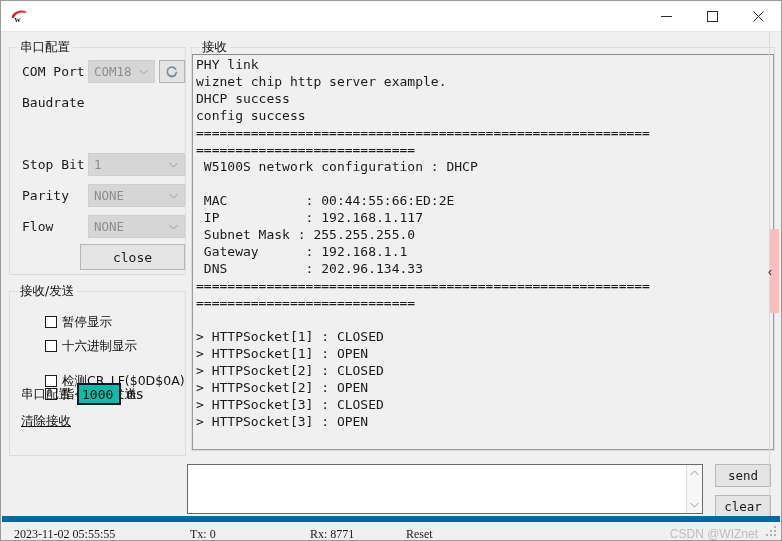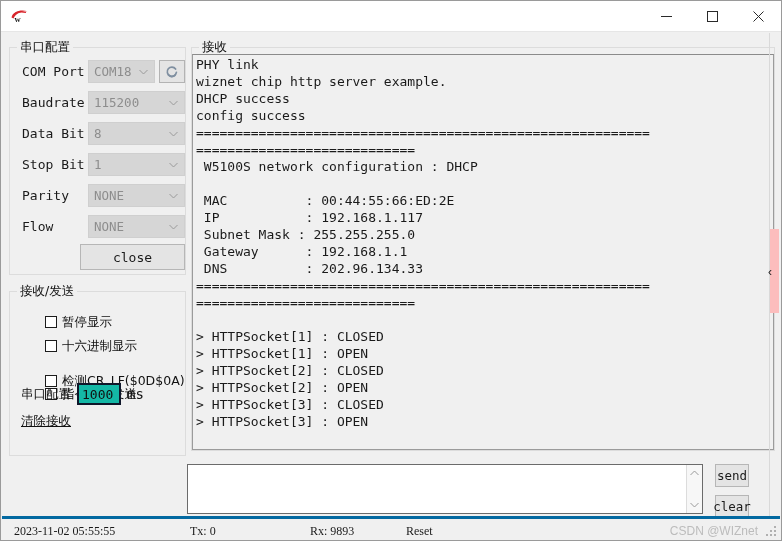--- a/index.html
+++ b/index.html
@@ -275,21 +275,21 @@
     align-items: center;
     justify-content: center;
     color: #9a9a9a;
   }
   .sb-arrow.up { top: 0; }
   .sb-arrow.dn { bottom: 0; }
 
   .side-btn {
     position: absolute;
     left: 714px;
-    width: 34px;
+    width: 56px;
     height: 23px;
     background: #e4e4e4;
     border: 1px solid #b6b6b6;
     box-sizing: border-box;
     font-size: 12.5px;
     font-family: "DejaVu Sans Mono", monospace;
     color: #1a1a1a;
     display: flex;
     align-items: center;
     justify-content: center;
@@ -298,21 +298,21 @@
   #btn-clear { top: 494px; }
 
   
   #statusbar {
     position: absolute;
     left: 1px;
     bottom: 0;
     width: 778px;
     height: 24px;
     background: #f0f0f0;
-    border-top: 3px solid #0369a1;
+    border-top: 6px solid #0369a1;
     box-sizing: border-box;
   }
   .status-item {
     position: absolute;
     top: 5px;
     font-size: 12px;
     font-family: "Liberation Serif", serif;
     color: #1a1a1a;
     white-space: nowrap;
   }
@@ -419,37 +419,22 @@
       <div class="refresh-btn">
         <svg width="14" height="14" viewBox="0 0 14 14">
           <path d="M10.6 4.0 A4.6 4.6 0 1 0 11.4 7.4" fill="none" stroke="#7f8fa0" stroke-width="1.7" stroke-linecap="round"></path>
           <path d="M3.4 10.0 A4.6 4.6 0 0 0 10.0 10.4" fill="none" stroke="#7f8fa0" stroke-width="1.7" stroke-linecap="round"></path>
         </svg>
       </div>
     </div>
 
     <div class="form-row" style="top:43px;">
       <span class="form-label">Baudrate</span>
-      <div class="combo combo-wide">
-        <span>115200</span>
-        <svg class="chev" viewBox="0 0 9 6">
-          <path d="M0.5 1 L4.5 5 L8.5 1" fill="none" stroke="#9a9a9a" stroke-width="1"></path>
-        </svg>
-      </div>
-    </div>
-
-    <div class="form-row" style="top:74px;">
-      <span class="form-label">Data Bit</span>
-      <div class="combo combo-wide">
-        <span>8</span>
-        <svg class="chev" viewBox="0 0 9 6">
-          <path d="M0.5 1 L4.5 5 L8.5 1" fill="none" stroke="#9a9a9a" stroke-width="1"></path>
-        </svg>
-      </div>
-    </div>
+    </div>
+
 
     <div class="form-row" style="top:105px;">
       <span class="form-label">Stop Bit</span>
       <div class="combo combo-wide">
         <span>1</span>
         <svg class="chev" viewBox="0 0 9 6">
           <path d="M0.5 1 L4.5 5 L8.5 1" fill="none" stroke="#9a9a9a" stroke-width="1"></path>
         </svg>
       </div>
     </div>
@@ -555,21 +540,21 @@
   <div class="side-btn" id="btn-send">send</div>
   <div class="side-btn" id="btn-clear">clear</div>
 
   <div id="edge-rail"></div>
   <div id="edge-marker"></div>
   <div id="edge-chevron">‹</div>
 
   <div id="statusbar">
     <span class="status-item" id="st-time">2023-11-02 05:55:55</span>
     <span class="status-item" id="st-tx">Tx: 0</span>
-    <span class="status-item" id="st-rx">Rx: 9893</span>
+    <span class="status-item" id="st-rx">Rx: 8771</span>
     <span class="status-item" id="st-reset">Reset</span>
     <span id="watermark">CSDN @WIZnet</span>
     <span id="grip">
       <span class="grip-dot" style="left:8px; top:0px;"></span>
       <span class="grip-dot" style="left:4px; top:4px;"></span>
       <span class="grip-dot" style="left:8px; top:4px;"></span>
       <span class="grip-dot" style="left:0px; top:8px;"></span>
       <span class="grip-dot" style="left:4px; top:8px;"></span>
       <span class="grip-dot" style="left:8px; top:8px;"></span>
     </span>

